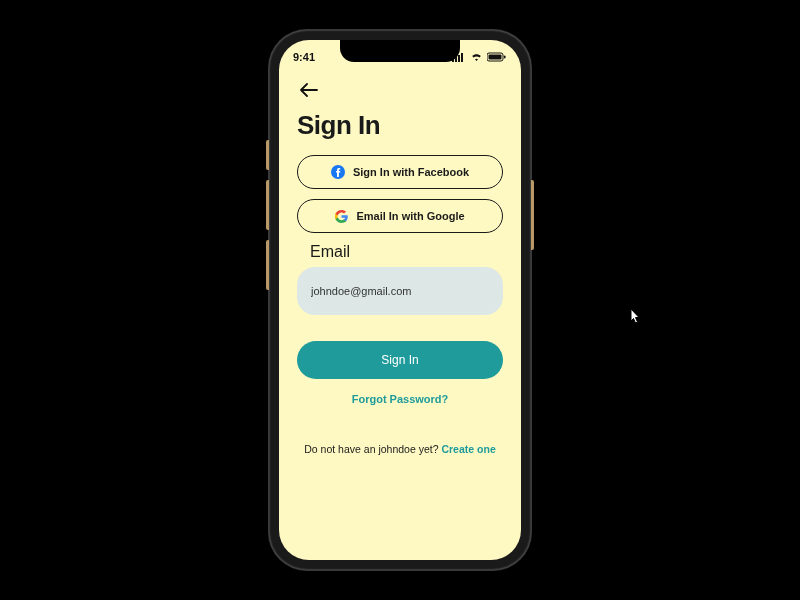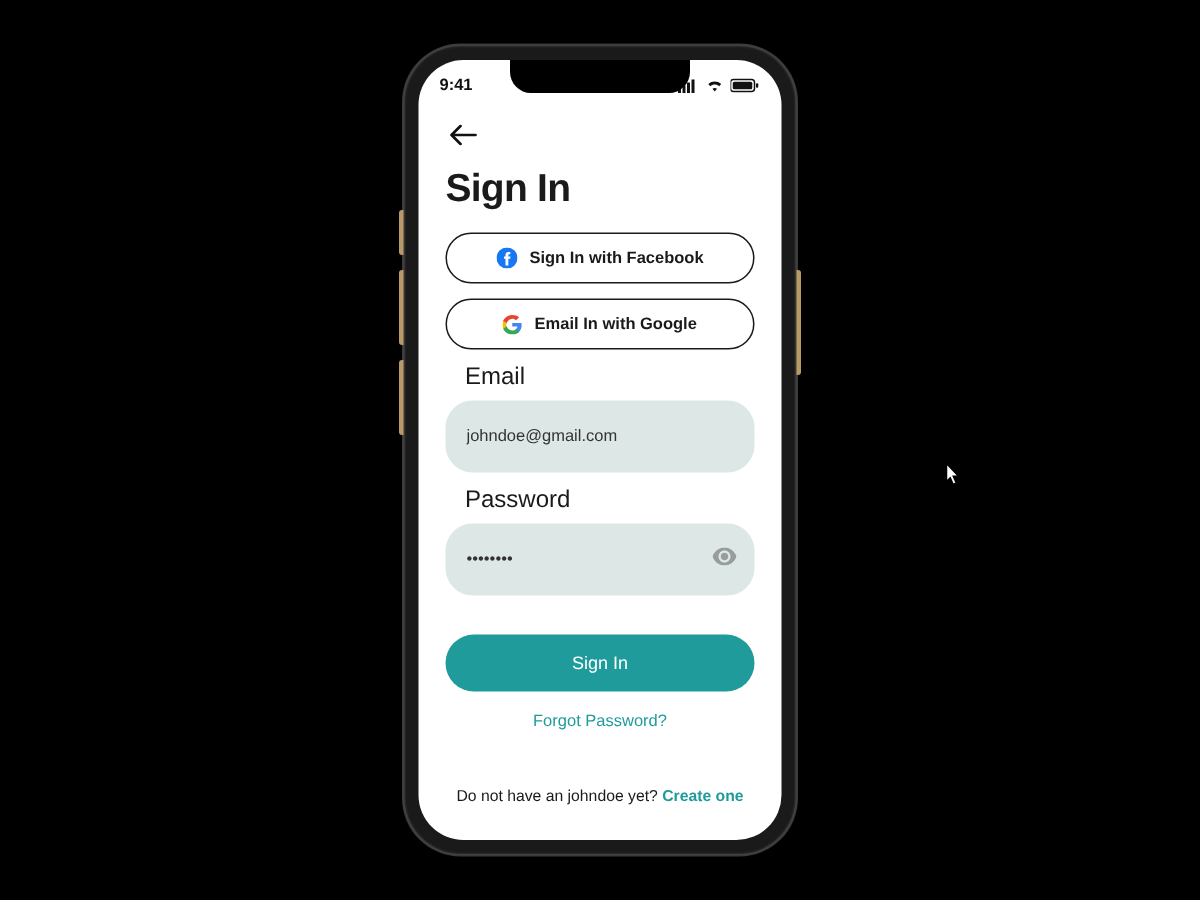--- a/index.html
+++ b/index.html
@@ -22,21 +22,21 @@
     }
     .phone-edge-left, .phone-edge-right {
       position: absolute; width: 3px; background: #b89968;
     }
     .phone-edge-left { left: -3px; top: 110px; height: 30px; border-radius: 2px 0 0 2px; }
     .phone-edge-left2 { left: -3px; top: 150px; height: 50px; border-radius: 2px 0 0 2px; position:absolute; width:3px; background:#b89968;}
     .phone-edge-left3 { left: -3px; top: 210px; height: 50px; border-radius: 2px 0 0 2px; position:absolute; width:3px; background:#b89968;}
     .phone-edge-right { right: -3px; top: 150px; height: 70px; border-radius: 0 2px 2px 0; }
     .screen {
       width: 100%; height: 100%;
-      background: #ffffff;
+      background: #fef9c3;
       border-radius: 30px;
       overflow: hidden;
       position: relative;
     }
     .notch {
       position: absolute; top: 0; left: 50%; transform: translateX(-50%);
       width: 120px; height: 22px; background: #000;
       border-radius: 0 0 14px 14px; z-index: 10;
     }
     .status-bar {
@@ -62,21 +62,21 @@
       border-radius: 18px; padding: 0 14px; font-size: 11px; color: #333;
       outline: none;
     }
     .pw-wrap { position: relative; }
     .eye-icon { position: absolute; right: 12px; top: 50%; transform: translateY(-50%); cursor:pointer; opacity:0.5;}
     .primary-btn {
       width: 100%; height: 38px; border: none; background: #1f9b9b;
       color: #fff; border-radius: 19px; font-size: 12px; font-weight: 500;
       cursor: pointer; margin-top: 26px;
     }
-    .forgot { text-align: center; font-size: 11px; color: #1f9b9b; margin-top: 14px; cursor:pointer; font-weight:400;}
+    .forgot { text-align: center; font-size: 11px; color: #1f9b9b; margin-top: 14px; cursor:pointer; font-weight:700;}
     .signup-row { text-align: center; font-size: 10.5px; color: #1a1a1a; margin-top: 38px; }
     .signup-link { color: #1f9b9b; cursor:pointer; font-weight:700;}
     .cursor-pointer {
       position: absolute; left: 628px; top: 308px; width: 14px; height: 18px;
       pointer-events: none;
     }
   </style>
 </head>
 <body>
 
@@ -132,31 +132,20 @@
             <path d="M6.5 2.5c1 0 1.9.4 2.6 1l2-2C9.9.6 8.3 0 6.5 0 3.9 0 1.6 1.5.5 3.7l2.2 1.8c.5-1.6 2-2.8 3.8-3z" fill="#EA4335"></path>
           </svg>
         <span>Email In with Google</span>
       </button>
 
       <div class="field-group">
         <label class="field-label">Email</label>
         <input class="field-input" value="johndoe@gmail.com" style="">
       </div>
 
-      <div class="field-group">
-        <label class="field-label">Password</label>
-        <div class="pw-wrap">
-          <input class="field-input" type="password" value="••••••••" style="">
-          <span class="eye-icon">
-            <svg width="16" height="12" viewBox="0 0 16 12">
-                <path d="M8 0C4 0 1 3 0 6c1 3 4 6 8 6s7-3 8-6c-1-3-4-6-8-6zm0 10c-2.2 0-4-1.8-4-4s1.8-4 4-4 4 1.8 4 4-1.8 4-4 4zm0-6.5c-1.4 0-2.5 1.1-2.5 2.5S6.6 8.5 8 8.5s2.5-1.1 2.5-2.5S9.4 3.5 8 3.5z" fill="#555"></path>
-              </svg>
-          </span>
-        </div>
-      </div>
 
       <button class="primary-btn">Sign In</button>
 
       <div class="forgot">Forgot Password?</div>
 
       <div class="signup-row">
         <span>Do not have an johndoe yet? </span><span class="signup-link">Create one</span>
       </div>
     </div>
   </div>

